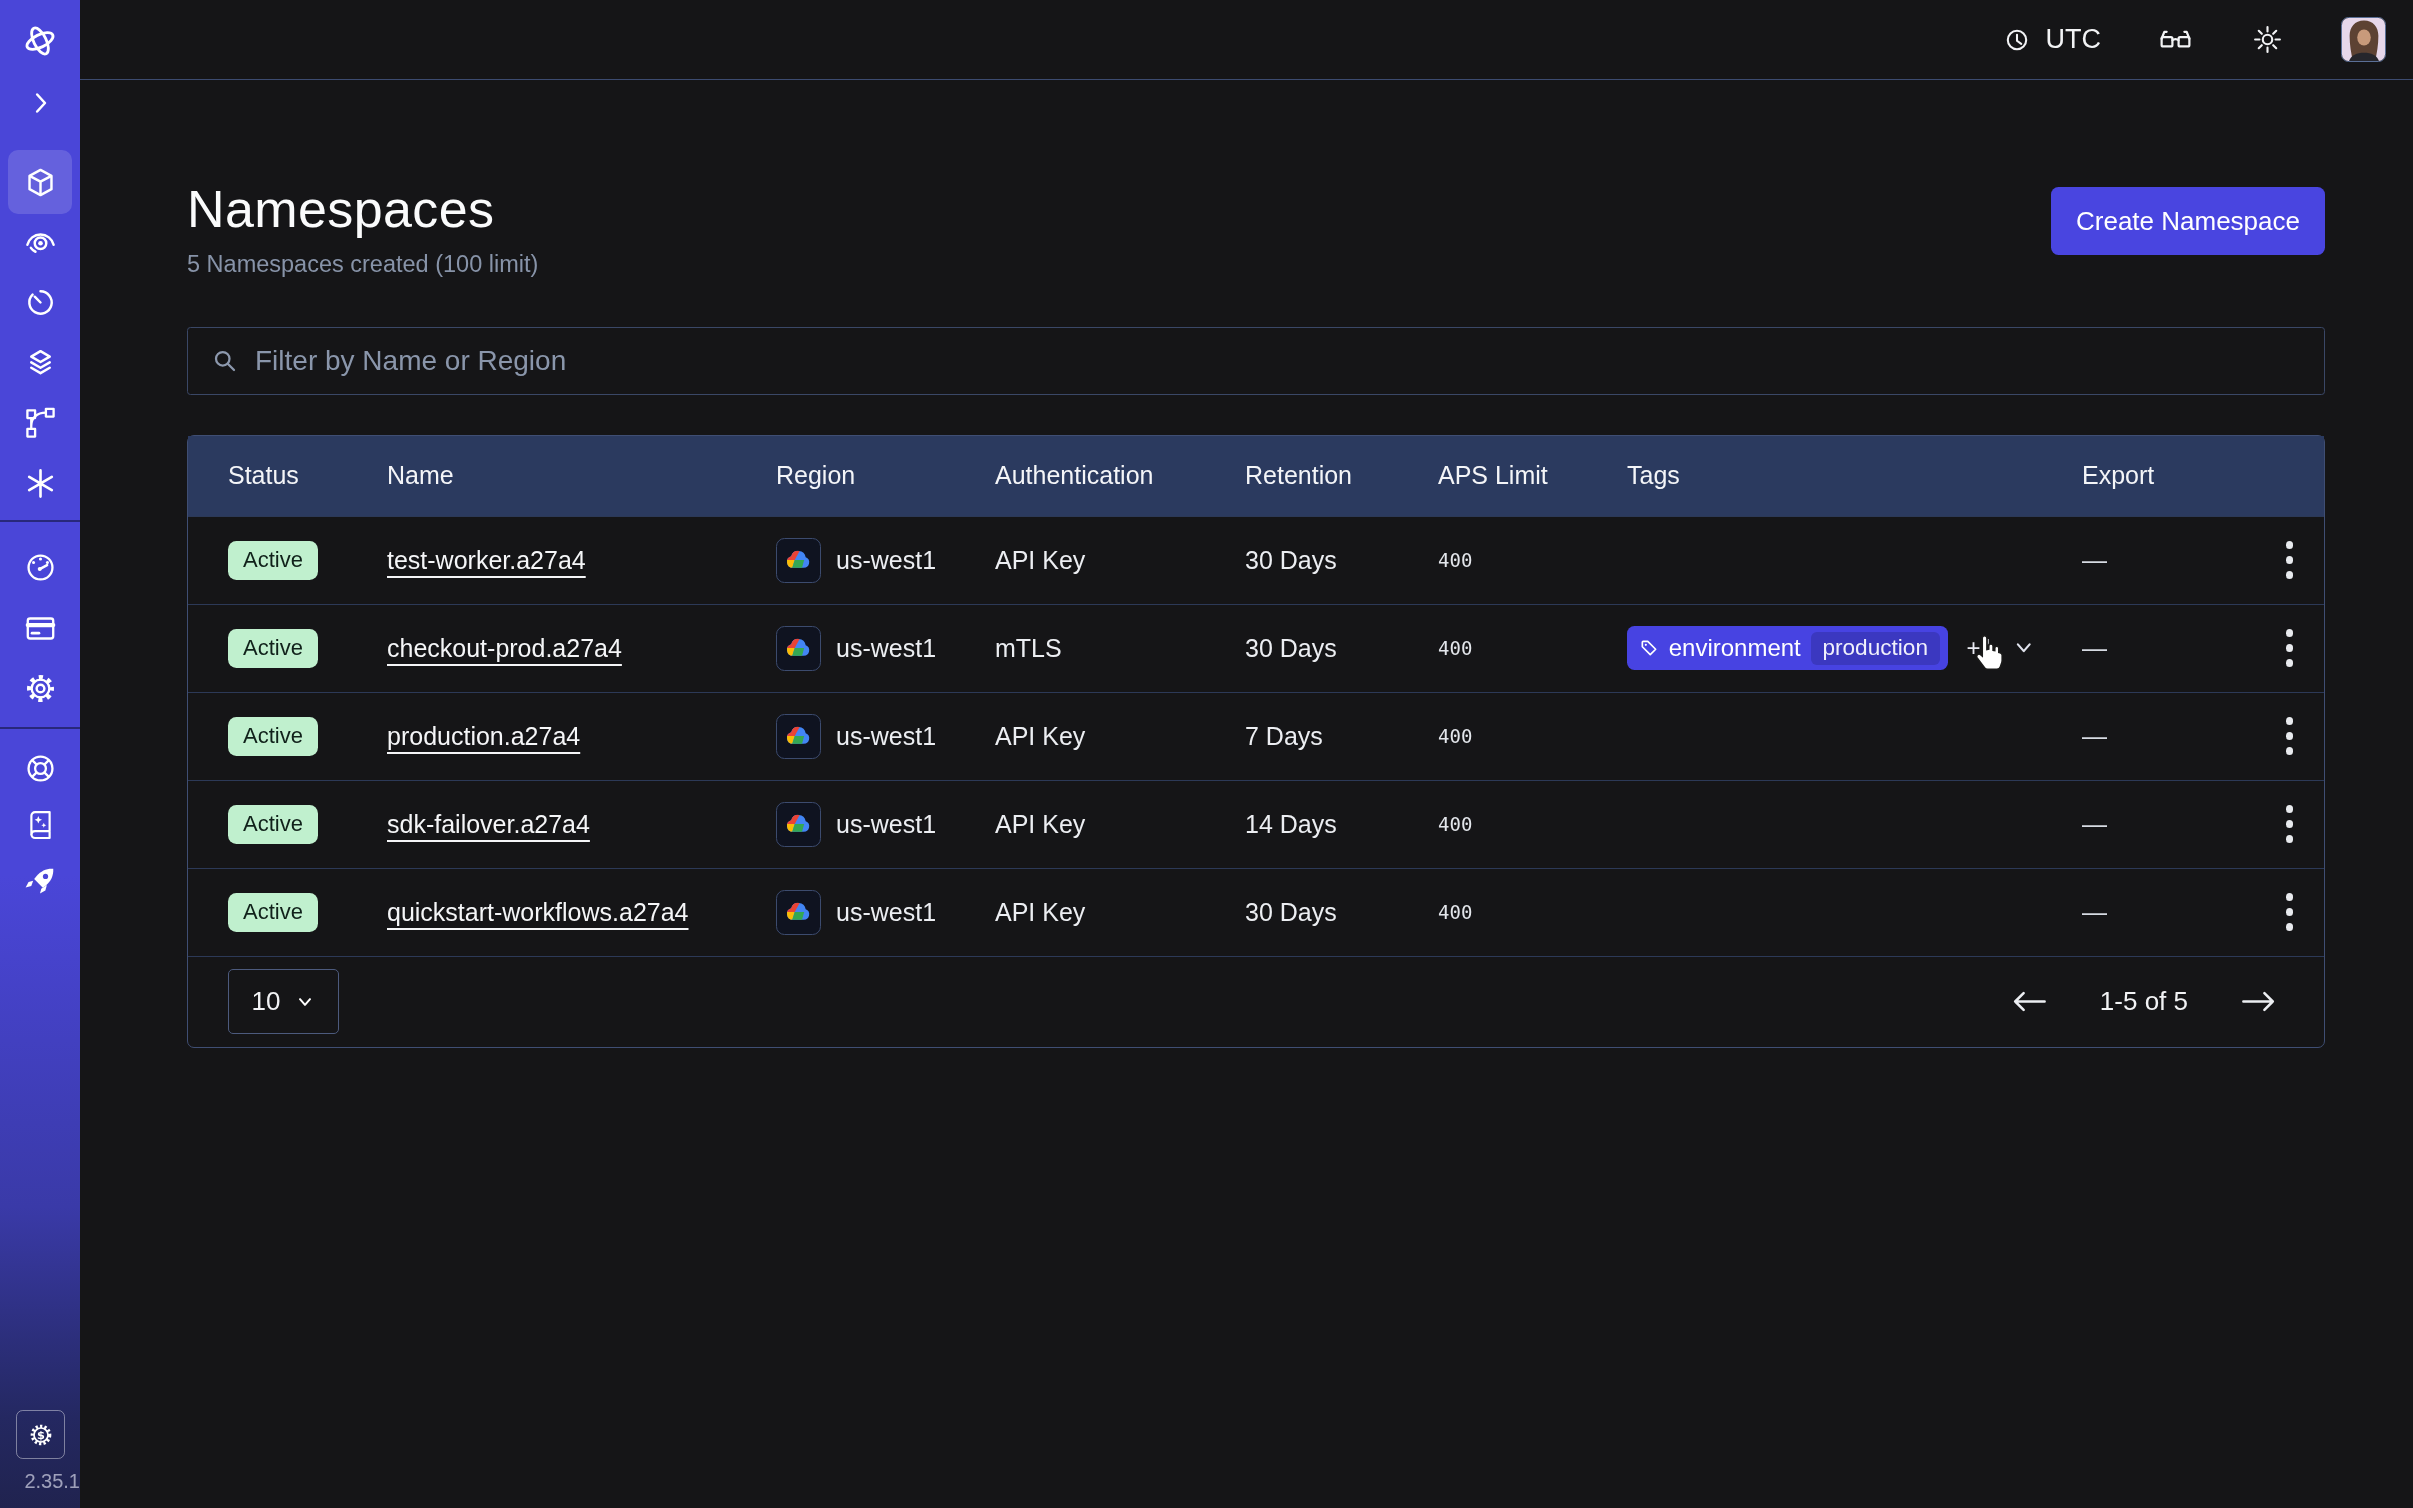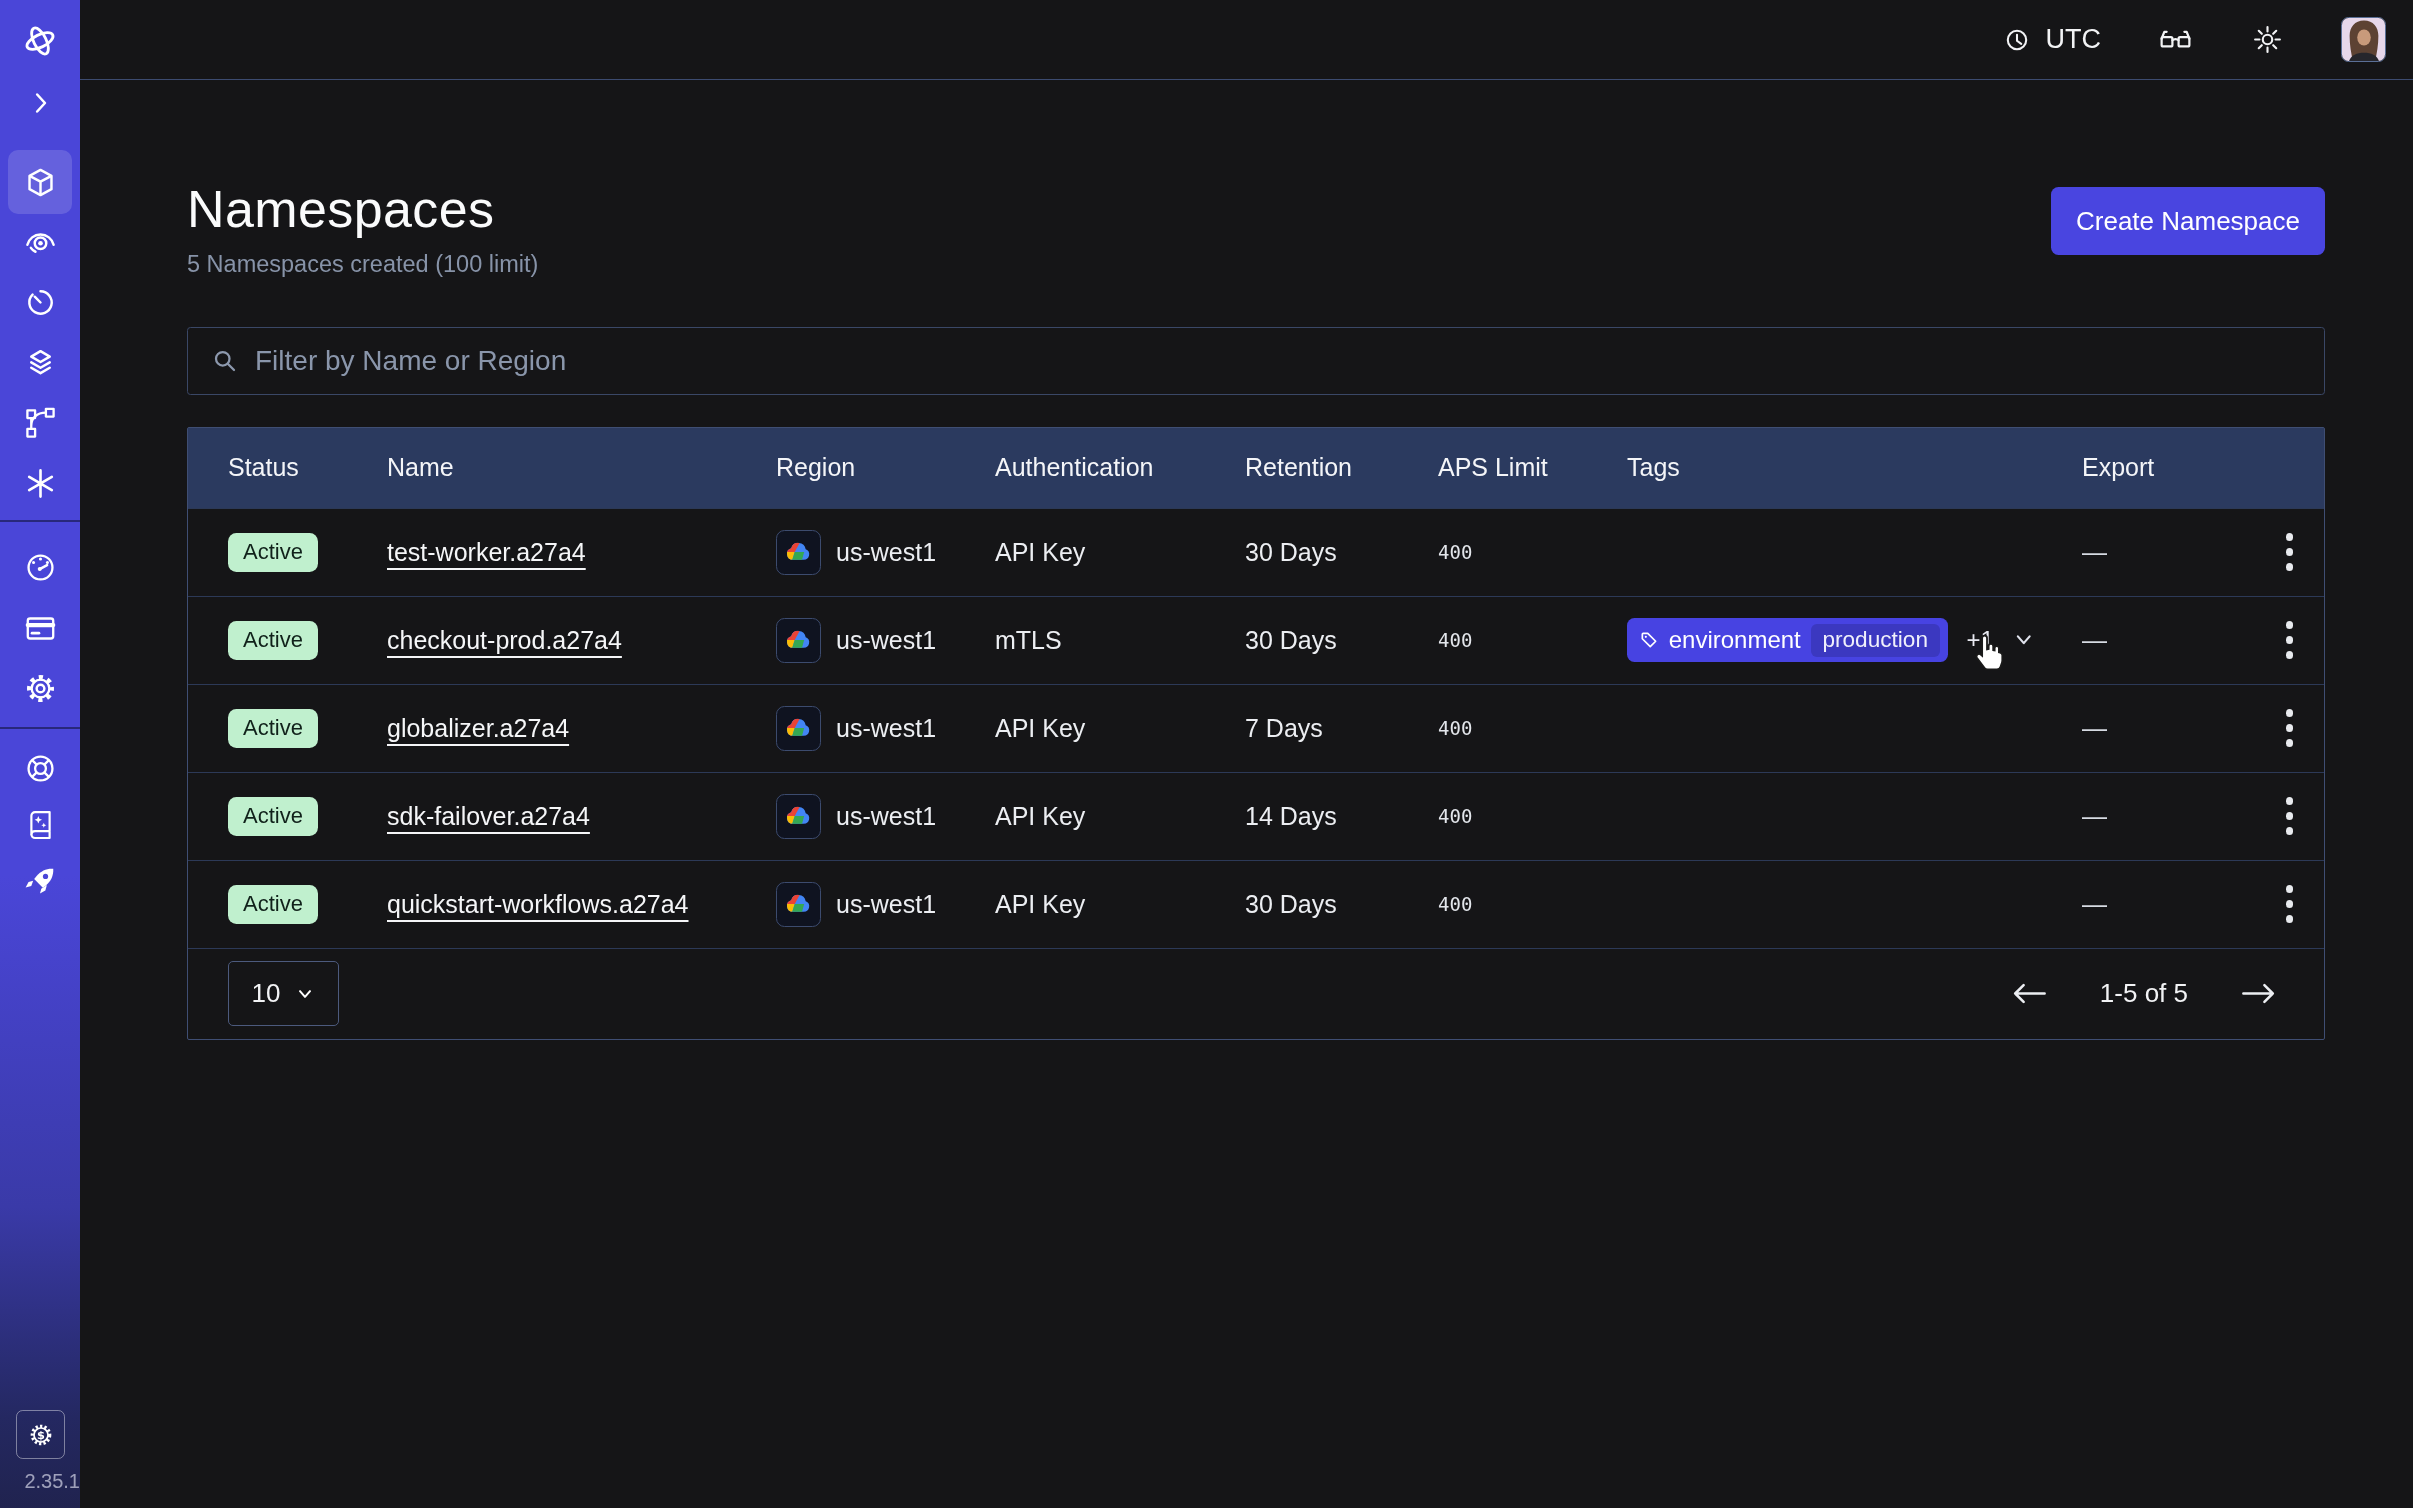--- a/index.html
+++ b/index.html
@@ -35,21 +35,21 @@
   .page-sub { margin-top:11.7px; font-size:23.5px; color:#8793a8; }
   .create-btn { margin-top:8.4px; background:#4945e0; color:#fff; border:none; border-radius:7.5px;
                 font-size:26px; font-family:Liberation Sans, sans-serif; padding:18.4px 25px; cursor:pointer; }
 
   .filter { margin-top:49px; height:68px; border:1.7px solid #3a4766; border-radius:3.4px;
             display:flex; align-items:center; gap:15px; padding:0 22px; background:#151517; }
   .filter input { flex:1; background:transparent; border:none; outline:none; color:#e8eaee;
                   font-size:28px; font-family:inherit; }
   .filter input::placeholder { color:#8a96ab; }
 
-  .table { margin-top:32px; border:1.7px solid #3f4e73; border-radius:2px; }
+  .table { margin-top:40px; border:1.7px solid #3f4e73; border-radius:7px; }
   .tr { display:grid; grid-template-columns:159px 389px 219px 250px 193px 189px 455px 170px 1fr;
         align-items:center; padding-left:40px; }
   .thead { background:#2b3a5f; height:80px; font-size:25px; font-weight:500; color:#f4f5f8; }
   .row { height:88px; border-top:1.7px solid #2c3957; font-size:25px; }
   .row:first-of-type { border-top:none; }
   .chip { display:inline-block; background:#c0f0ce; color:#10211a; font-size:22px;
           padding:6.7px 15px; border-radius:8.4px; }
   .nslink { color:#f5f6f8; text-decoration:underline; text-underline-offset:6.7px;
             text-decoration-thickness:1.7px; cursor:pointer; }
   .region { display:flex; align-items:center; gap:15px; }
@@ -338,21 +338,21 @@
       <span class="dash">—</span>
       <span class="kebab">
           <i></i>
           <i></i>
           <i></i>
         </span>
     </div>
 
     <div class="tr row">
       <span><span class="chip">Active</span></span>
-      <span><a class="nslink">globalizer.a27a4</a></span>
+      <span><a class="nslink">production.a27a4</a></span>
       <span class="region">
         <span class="gcp-badge">
           <svg width="28.5" height="26" viewBox="0 0 24 22">
               <defs>
                 <clipPath id="gcC">
                   <path d="M7.3 17.5h9.4a4.6 4.6 0 0 0 1.6-8.9A6.3 6.3 0 0 0 6 7.9a4.9 4.9 0 0 0 1.3 9.6z"></path>
                 </clipPath>
               </defs>
           <g clip-path="url(#gcC)">
                 <rect width="24" height="22" fill="#4285F4"></rect>

